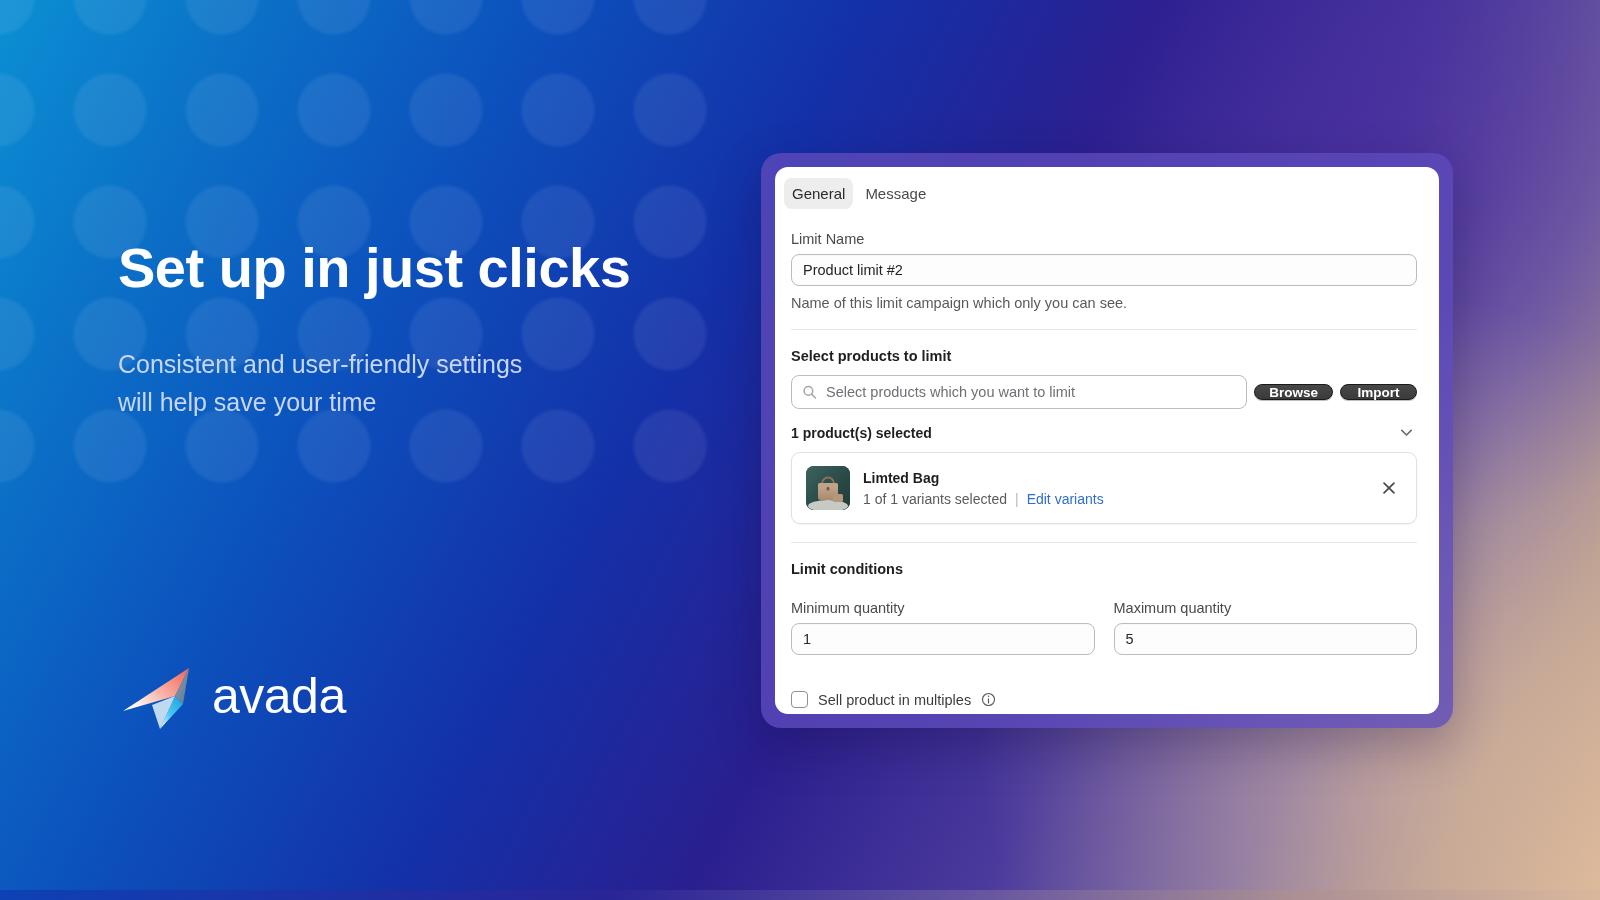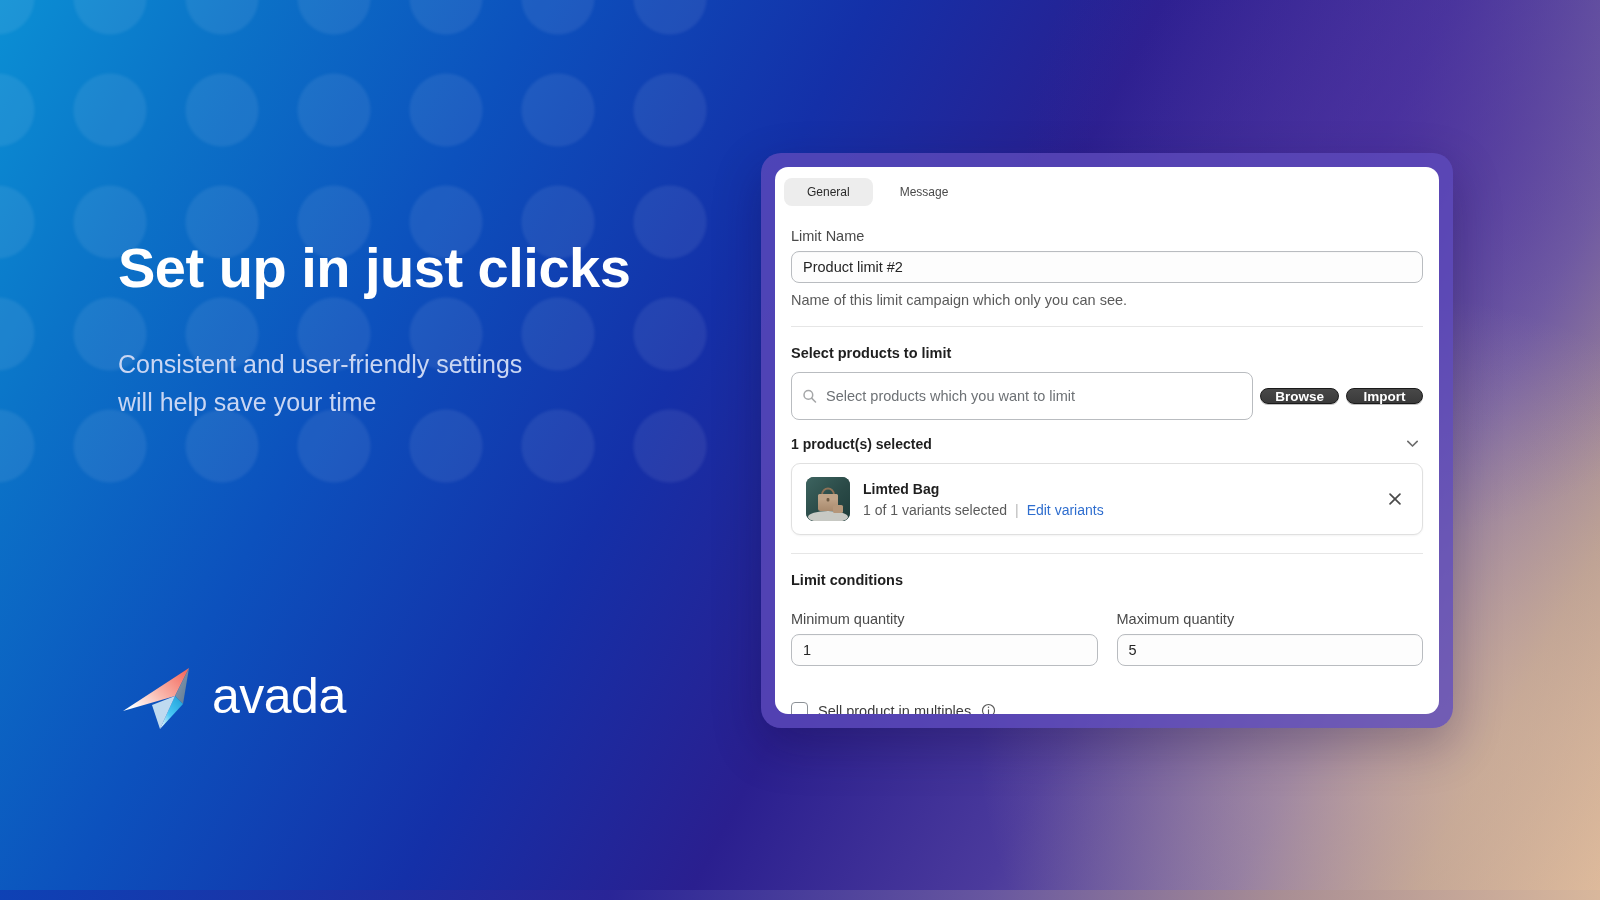--- a/index.html
+++ b/index.html
@@ -125,37 +125,37 @@
   }
 
   
   .tabs {
     display: flex;
     align-items: center;
     gap: 4px;
     padding: 11px 9px 0 9px;
   }
   .tab {
-    font-size: 12px;
+    font-size: 15px;
     color: #4a4a4a;
-    padding: 7px 23px;
+    padding: 7px 8px;
     border-radius: 8px;
     background: transparent;
     cursor: pointer;
     white-space: nowrap;
     text-align: center;
   }
   .tab.active {
     background: #ededed;
     color: #2b2b2b;
     font-weight: 400;
   }
 
   
-  .body { padding: 22px 16px 0 16px; }
+  .body { padding: 22px 22px 0 16px; }
 
   .field-label {
     font-size: 14.5px;
     color: #4a4a4a;
     margin-bottom: 7px;
   }
   .text-input {
     width: 100%;
     height: 32px;
     border: 1px solid #b9bcc0;
@@ -197,21 +197,21 @@
     position: absolute;
     left: 11px;
     top: 50%;
     transform: translateY(-50%);
     width: 15px; height: 15px;
     opacity: .55;
     pointer-events: none;
   }
   .search-input {
     width: 100%;
-    height: 48px;
+    height: 34px;
     border: 1px solid #b9bcc0;
     border-radius: 8px;
     background: #fff;
     font-size: 14.5px;
     color: #252525;
     padding: 0 11px 0 34px;
     font-family: "Liberation Sans", sans-serif;
     outline: none;
   }
   .search-input::placeholder { color: #6d7175; }

